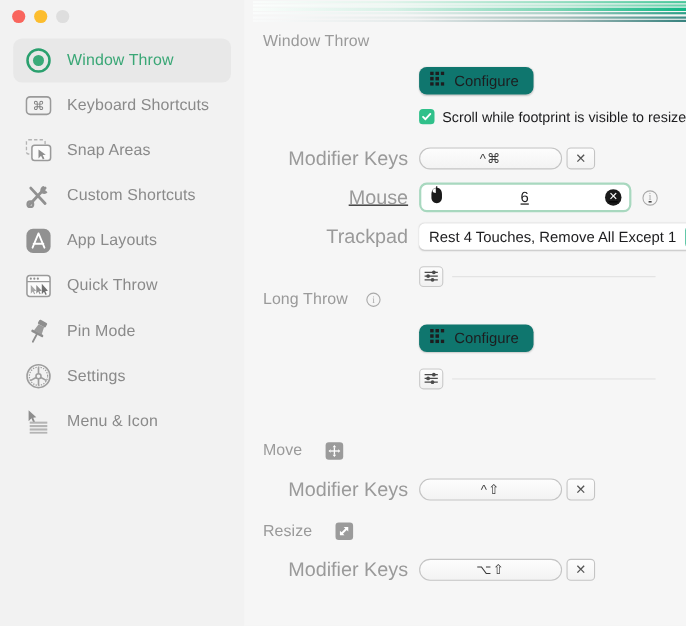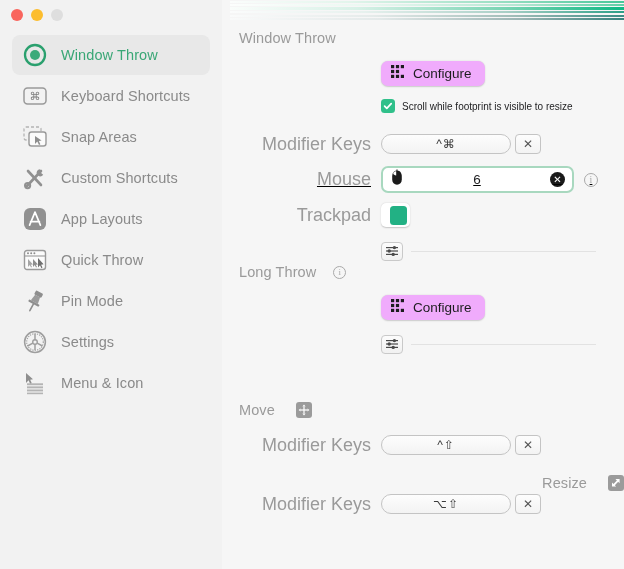--- a/index.html
+++ b/index.html
@@ -102,42 +102,42 @@
     color: #9a9a9a;
     flex: 0 0 159px;
     white-space: nowrap;
   }
 
   
   .btn-configure {
     display: inline-flex;
     align-items: center;
     gap: 9px;
-    background: #f0abfc;
+    background: #0f766e;
     border: none;
     border-radius: 7px;
     height: 25px;
     padding: 0 13px 0 10px;
     font-size: 13.5px;
     color: #1d1d1f;
     box-shadow: 0 0.5px 1.5px rgba(0,0,0,.18);
     font-family: "Liberation Sans", sans-serif;
     cursor: default;
   }
 
   
   .check-row { display: flex; align-items: center; gap: 7px; }
   .checkbox {
     width: 14px; height: 14px;
     border-radius: 3.5px;
     background: #30c08a;
     display: flex; align-items: center; justify-content: center;
     flex: 0 0 14px;
   }
-  .check-label { font-size: 10px; color: #1d1d1f; white-space: nowrap; }
+  .check-label { font-size: 13px; color: #1d1d1f; white-space: nowrap; }
 
   
   .mod-field {
     width: 130px; height: 20px;
     background: linear-gradient(#fdfdfd, #f3f3f3);
     border: 1px solid #c4c4c4;
     border-radius: 10px;
     display: flex; align-items: center; justify-content: center;
     font-size: 12px;
     color: #3b3b3b;
@@ -436,20 +436,21 @@
           </span>
           <span class="mouse-val">6</span>
           <span class="clear-dot">✕</span>
         </div>
         <span class="info-icon">i</span>
       </div>
 
       <div class="row" style="margin-bottom:10px;">
         <div class="row-label">Trackpad</div>
         <div class="select">
+          <span>Rest 4 Touches, Remove All Except 1</span>
           <span class="stepper">
             
           </span>
         </div>
       </div>
 
       <div class="row">
         <div class="row-label"></div>
         <div class="slider-row" style="flex:1;">
           <span class="slider-btn">
@@ -521,21 +522,21 @@
           </svg>
         </span>
       </div>
 
       <div class="row">
         <div class="row-label">Modifier Keys</div>
         <div class="mod-field">^⇧</div>
         <div class="mod-clear">✕</div>
       </div>
 
-      <div class="section-title" style="margin-top:17px;justify-content:flex-end;">
+      <div class="section-title" style="margin-top:17px;margin-bottom:14px;">
         <span>Resize</span>
         <span class="gray-sq" style="margin-left:14px;">
           <svg width="12" height="12" viewBox="0 0 12 12">
             <path d="M9.6 2 L9.6 6.2 L8.2 4.8 L4.8 8.2 L6.2 9.6 L2 9.6 L2 5.4 L3.5 6.9 L6.9 3.5 L5.4 2 Z" fill="#fff"></path>
           </svg>
         </span>
       </div>
 
       <div class="row" style="margin-bottom:12px;">
         <div class="row-label">Modifier Keys</div>

